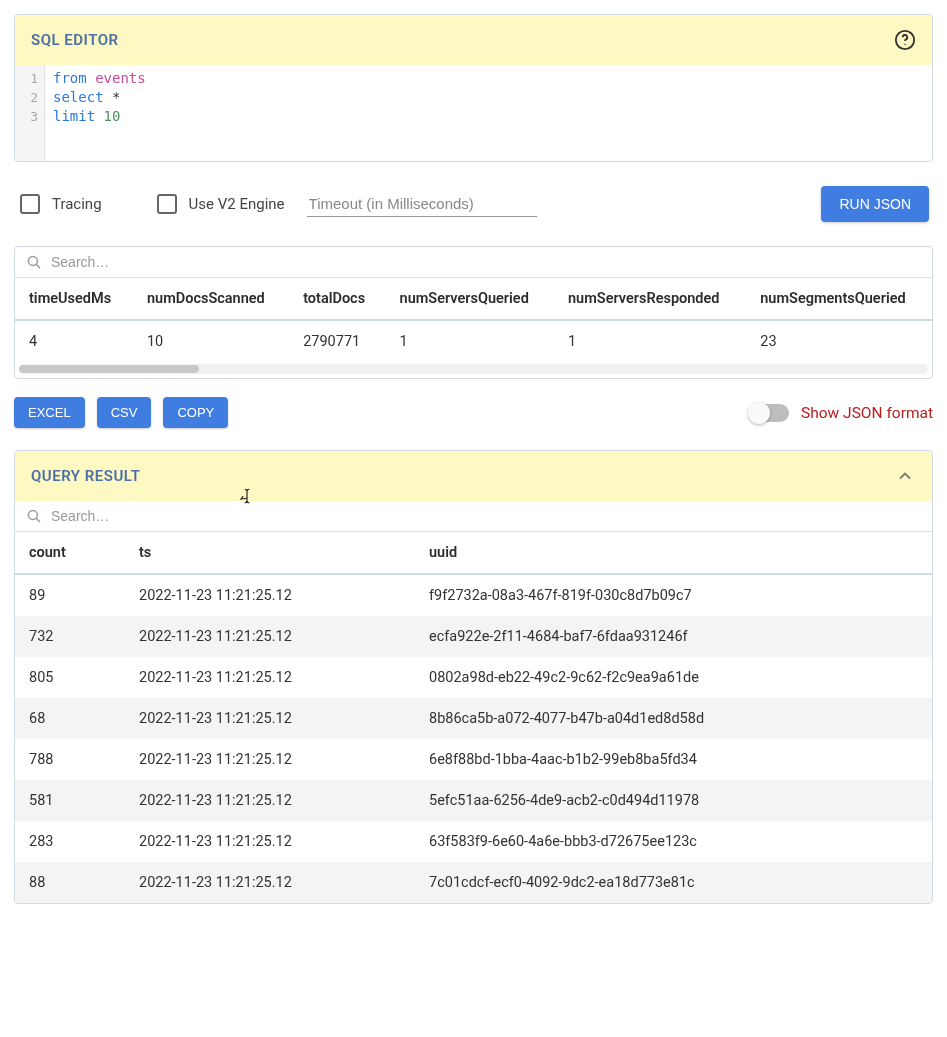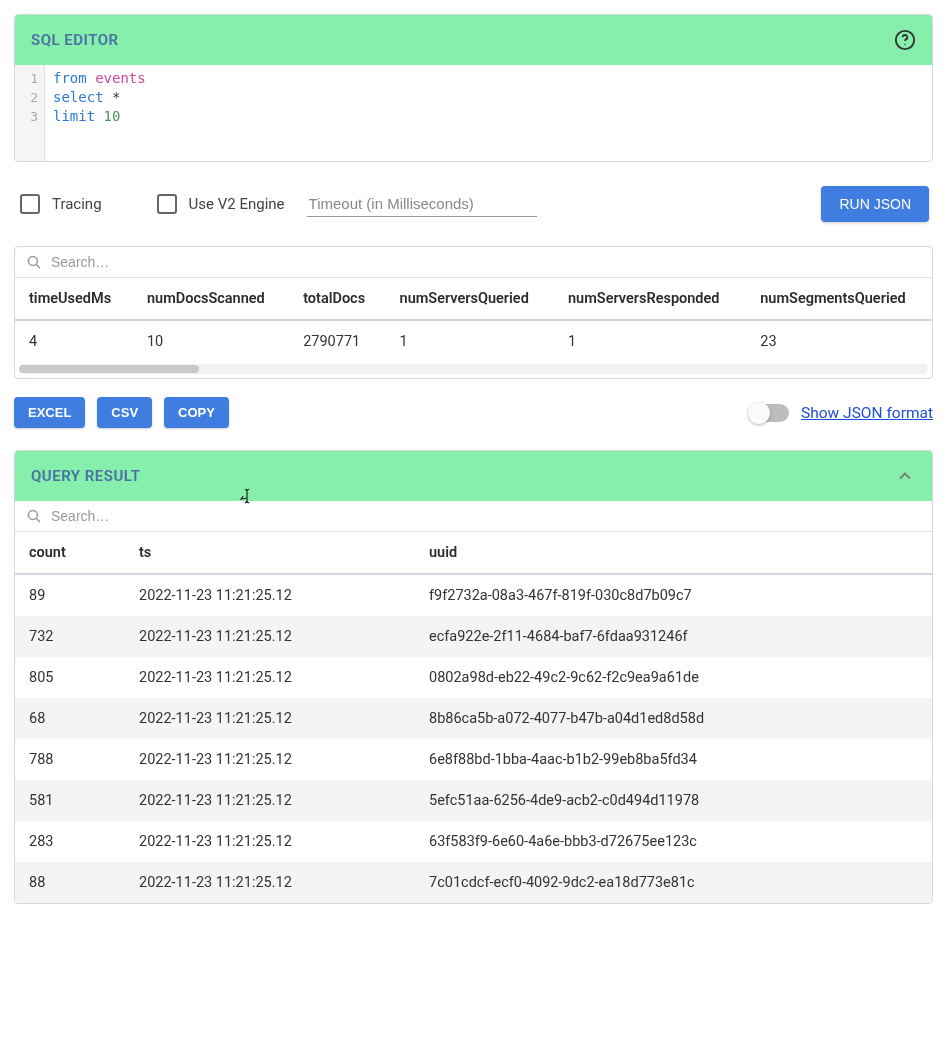--- a/index.html
+++ b/index.html
@@ -10,21 +10,21 @@
     padding: 14px;
     width: 947px;
   }
   .panel {
     border: 1px solid #cfd8e3;
     border-radius: 4px;
     margin-bottom: 18px;
     overflow: hidden;
   }
   .panel-header {
-    background: #86efac;
+    background: #fef9c3;
     color: #4a6fa5;
     font-weight: 600;
     font-size: 15px;
     letter-spacing: 0.5px;
     padding: 14px 16px;
     display: flex;
     justify-content: space-between;
     align-items: center;
   }
   .panel-header .title-text { }
@@ -100,21 +100,21 @@
     padding: 10px 18px;
     cursor: pointer;
     box-shadow: 0 1px 3px rgba(0,0,0,0.2);
   }
   .btn-small {
     background: #3f7de0;
     color: #fff;
     border: none;
     border-radius: 4px;
     font-size: 13px;
-    font-weight: 700;
+    font-weight: 400;
     padding: 8px 14px;
     cursor: pointer;
     box-shadow: 0 1px 2px rgba(0,0,0,0.2);
   }
   .search-bar {
     display: flex;
     align-items: center;
     border-bottom: 1px solid #e0e0e0;
     padding: 6px 10px;
     gap: 8px;
@@ -171,22 +171,21 @@
     align-items: center;
     gap: 12px;
     margin-bottom: 22px;
   }
   .toggle-wrap {
     display: flex;
     align-items: center;
     gap: 12px;
     margin-left: auto;
     font-size: 15.5px;
-    color: #1d4ed8;
-    text-decoration: underline;
+    color: #b91c1c;
   }
   .toggle {
     width: 38px; height: 18px;
     background: #bdbdbd;
     border-radius: 10px;
     position: relative;
   }
   .toggle-knob {
     width: 22px; height: 22px;
     background: #fafafa;

